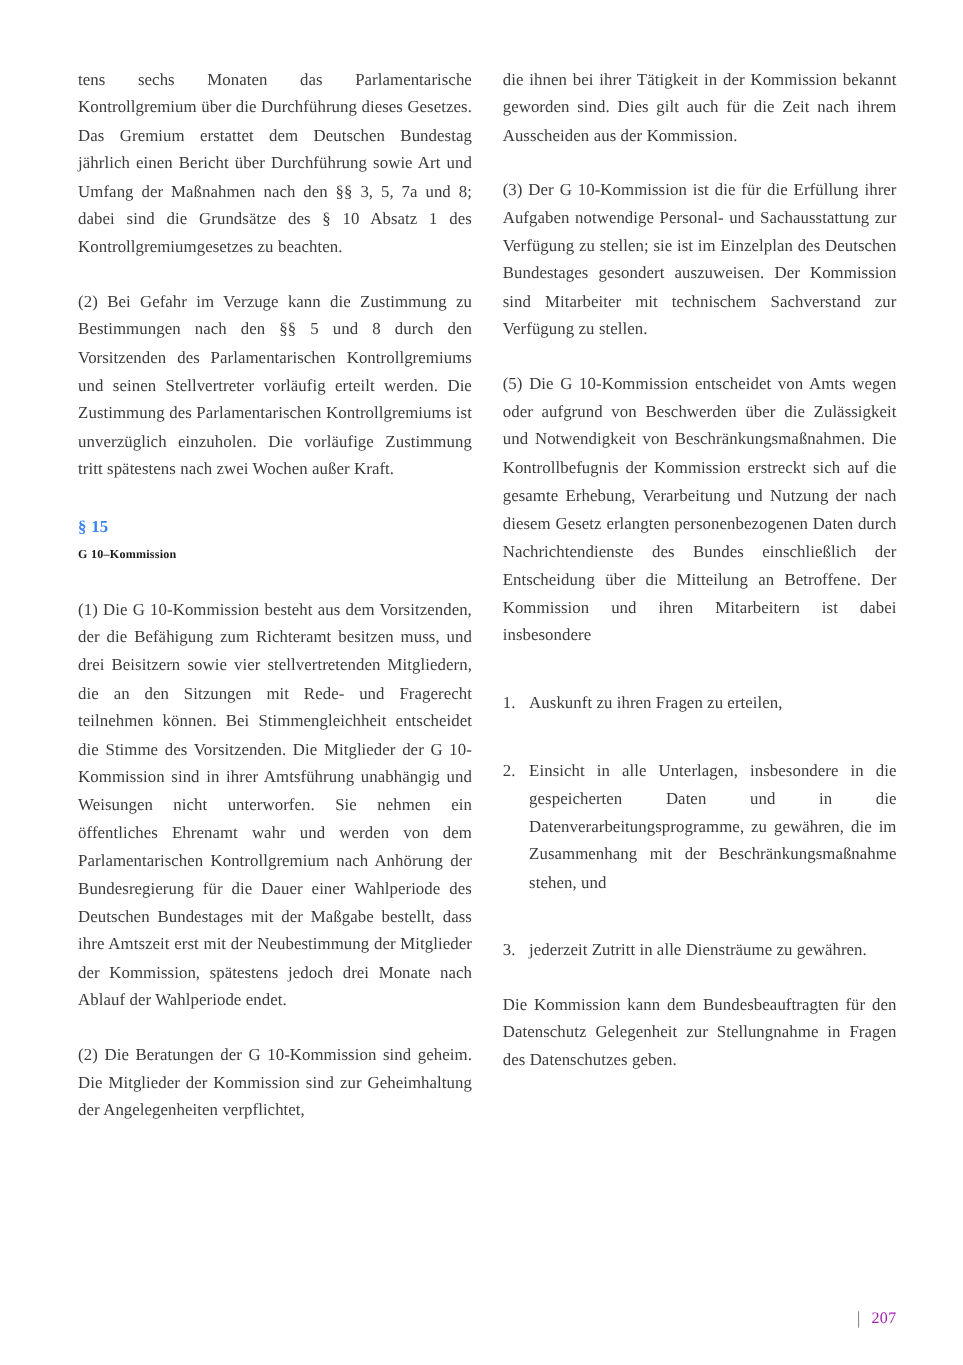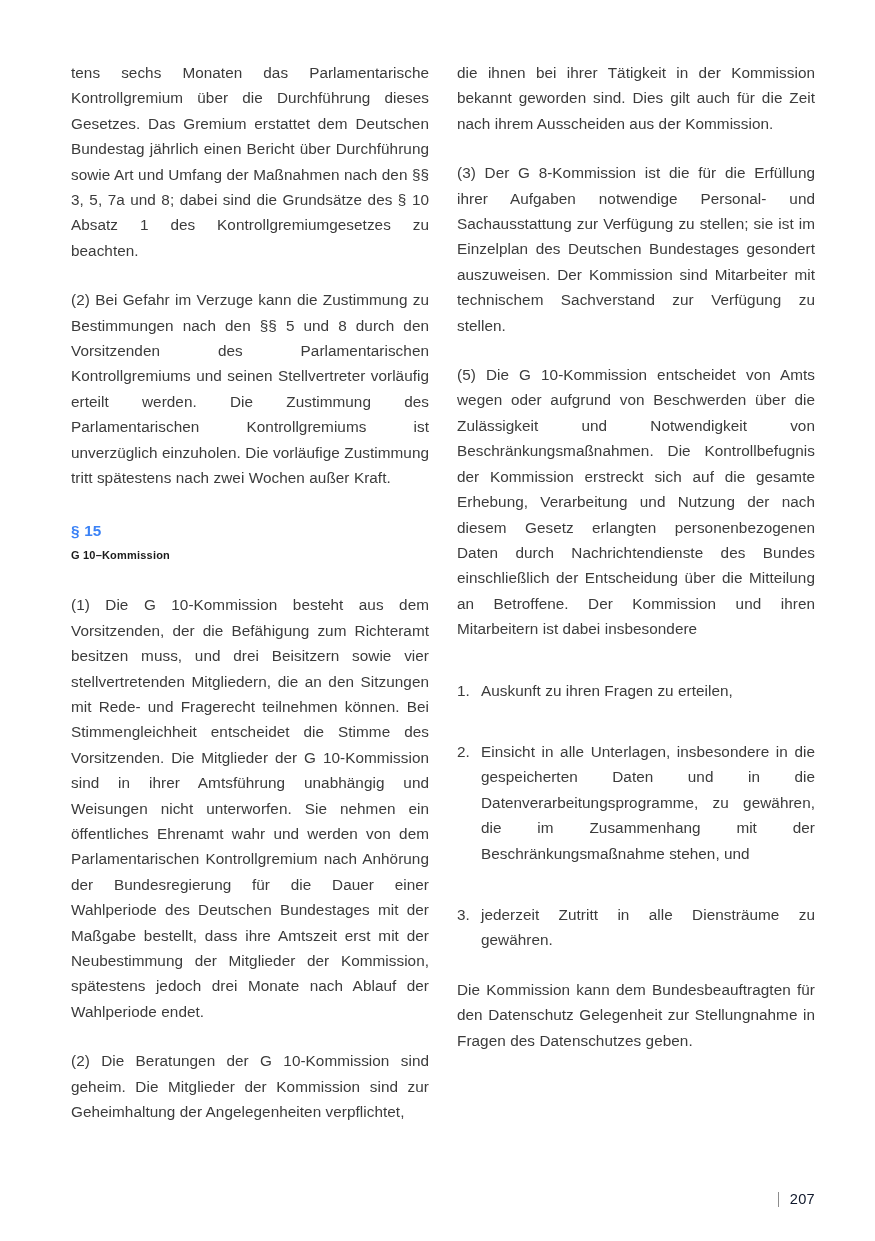--- a/index.html
+++ b/index.html
@@ -7,21 +7,21 @@
     margin: 0;
     padding: 0;
     background: #ffffff;
   }
 
   .page {
     position: relative;
     width: 875px;
     height: 1241px;
     background: #ffffff;
-    font-family: Liberation Sans, sans-serif;
+    font-family: Liberation Serif, serif;
     overflow: hidden;
     box-sizing: border-box;
   }
 
   .columns {
     position: absolute;
     left: 71px;
     top: 60px;
     width: 744px;
     display: flex;
@@ -108,21 +108,21 @@
   }
 
   
   .footer {
     position: absolute;
     right: 60px;
     bottom: 33px;
     display: flex;
     align-items: center;
     gap: 11px;
-    color: #0f172a;
+    color: #a21caf;
     font-size: 14.6px;
     line-height: 18px;
   }
 
   .footer .rule {
     display: inline-block;
     width: 1px;
     height: 15px;
     background: #8d8d8d;
   }
@@ -152,21 +152,21 @@
       <p class="para">(1) Die G 10-Kommission besteht aus dem Vorsitzenden, der die Befähigung zum Richteramt besitzen muss, und drei Beisitzern sowie vier stellvertretenden Mitgliedern, die an den Sitzungen mit Rede- und Fragerecht teilnehmen können. Bei Stimmengleichheit entscheidet die Stimme des Vorsitzenden. Die Mitglieder der G 10-Kommission sind in ihrer Amtsführung unabhängig und Weisungen nicht unterworfen. Sie nehmen ein öffentliches Ehrenamt wahr und werden von dem Parlamentarischen Kontrollgremium nach Anhörung der Bundesregierung für die Dauer einer Wahlperiode des Deutschen Bundestages mit der Maßgabe bestellt, dass ihre Amtszeit erst mit der Neubestimmung der Mitglieder der Kommission, spätestens jedoch drei Monate nach Ablauf der Wahlperiode endet.</p>
 
       <p class="para last">(2) Die Beratungen der G 10-Kommission sind geheim. Die Mitglieder der Kommission sind zur Geheimhaltung der Angelegenheiten verpflichtet,</p>
 
     </div>
 
     <div class="column">
 
       <p class="para">die ihnen bei ihrer Tätigkeit in der Kommission bekannt geworden sind. Dies gilt auch für die Zeit nach ihrem Ausscheiden aus der Kommission.</p>
 
-      <p class="para">(3) Der G 8-Kommission ist die für die Erfüllung ihrer Aufgaben notwendige Personal- und Sachausstattung zur Verfügung zu stellen; sie ist im Einzelplan des Deutschen Bundestages gesondert auszuweisen. Der Kommission sind Mitarbeiter mit technischem Sachverstand zur Verfügung zu stellen.</p>
+      <p class="para">(3) Der G 10-Kommission ist die für die Erfüllung ihrer Aufgaben notwendige Personal- und Sachausstattung zur Verfügung zu stellen; sie ist im Einzelplan des Deutschen Bundestages gesondert auszuweisen. Der Kommission sind Mitarbeiter mit technischem Sachverstand zur Verfügung zu stellen.</p>
 
 
       <p class="para">(5) Die G 10-Kommission entscheidet von Amts wegen oder aufgrund von Beschwerden über die Zulässigkeit und Notwendigkeit von Beschränkungsmaßnahmen. Die Kontrollbefugnis der Kommission erstreckt sich auf die gesamte Erhebung, Verarbeitung und Nutzung der nach diesem Gesetz erlangten personenbezogenen Daten durch Nachrichtendienste des Bundes einschließlich der Entscheidung über die Mitteilung an Betroffene. Der Kommission und ihren Mitarbeitern ist dabei insbesondere</p>
 
       <ol class="numlist">
         <li>
           <span class="marker">1.</span>
           <span class="item-text">Auskunft zu ihren Fragen zu erteilen,</span>
         </li>
         <li>

